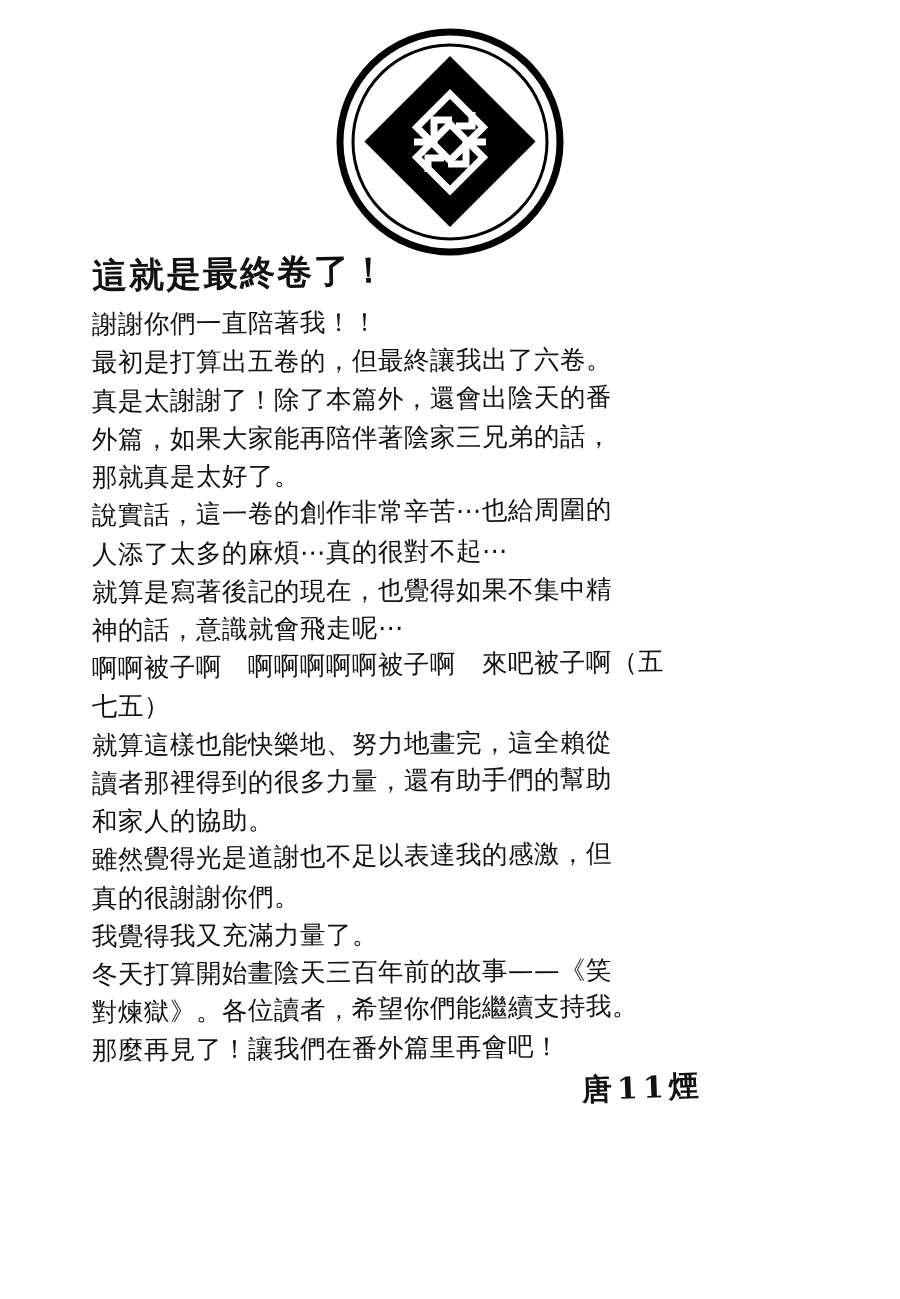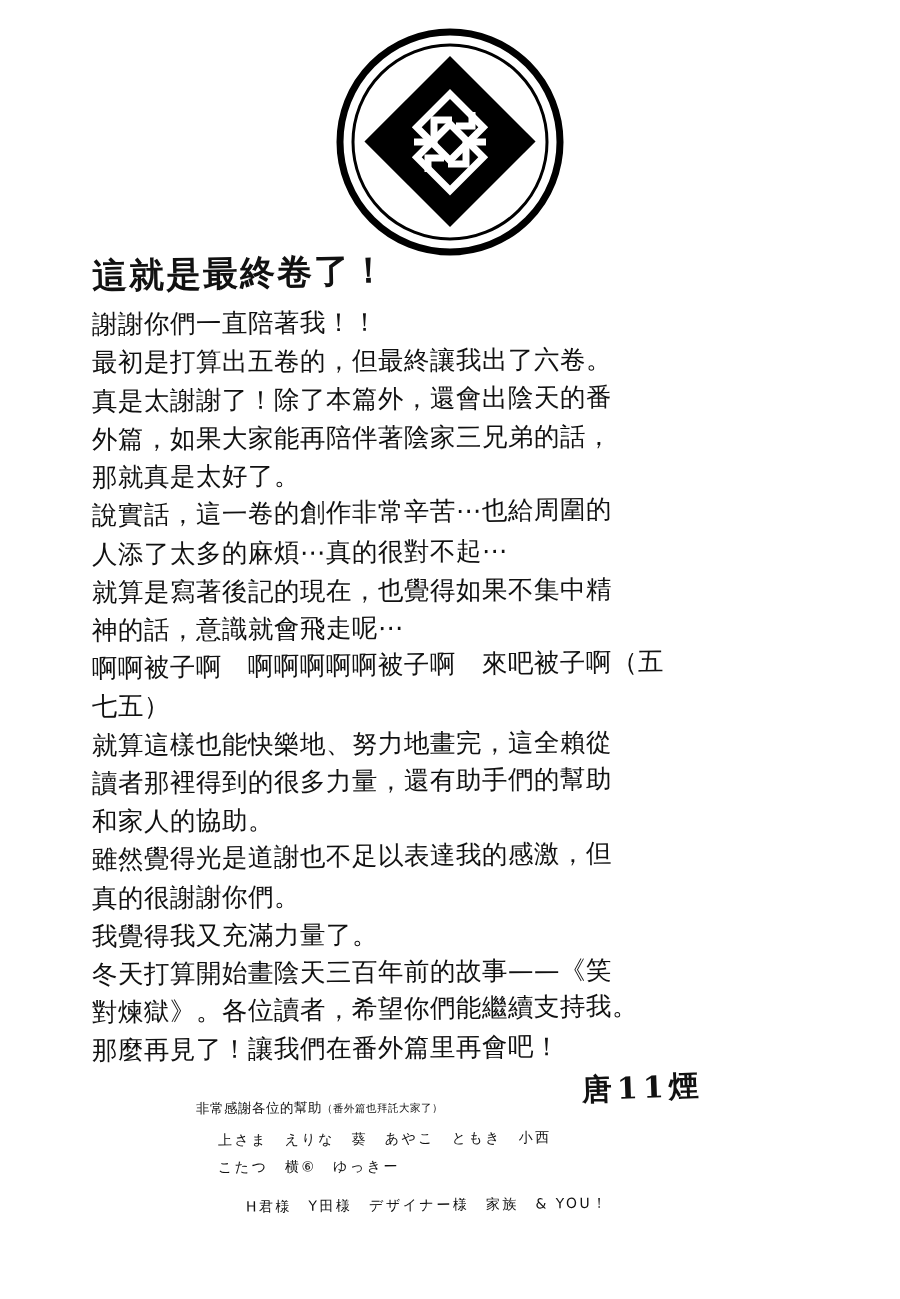--- a/index.html
+++ b/index.html
@@ -156,22 +156,14 @@
     <p class="para tilt-c">雖然覺得光是道謝也不足以表達我的感激，但</p>
     <p class="para tilt-a">真的很謝謝你們。</p>
     <p class="para tilt-b">我覺得我又充滿力量了。</p>
     <p class="para tilt-a">冬天打算開始畫陰天三百年前的故事——《笑</p>
     <p class="para tilt-c">對煉獄》。各位讀者，希望你們能繼續支持我。</p>
     <p class="para tilt-a">那麼再見了！讓我們在番外篇里再會吧！</p>
   </div>
 
   <div class="signature">唐11煙</div>
 
-  <div class="thanks">
-    <p class="thanks-title">
-      <span>非常感謝各位的幫助</span><span class="small">（番外篇也拜託大家了）</span>
-    </p>
-    <p class="thanks-line indent-1">上さま　えりな　葵　あやこ　ともき　小西</p>
-    <p class="thanks-line indent-2">こたつ　横⑥　ゆっきー</p>
-    <p class="thanks-line indent-3">H君様　Y田様　デザイナー様　家族　&amp; YOU！</p>
-  </div>
 
 </div>
 
 </body></html>

